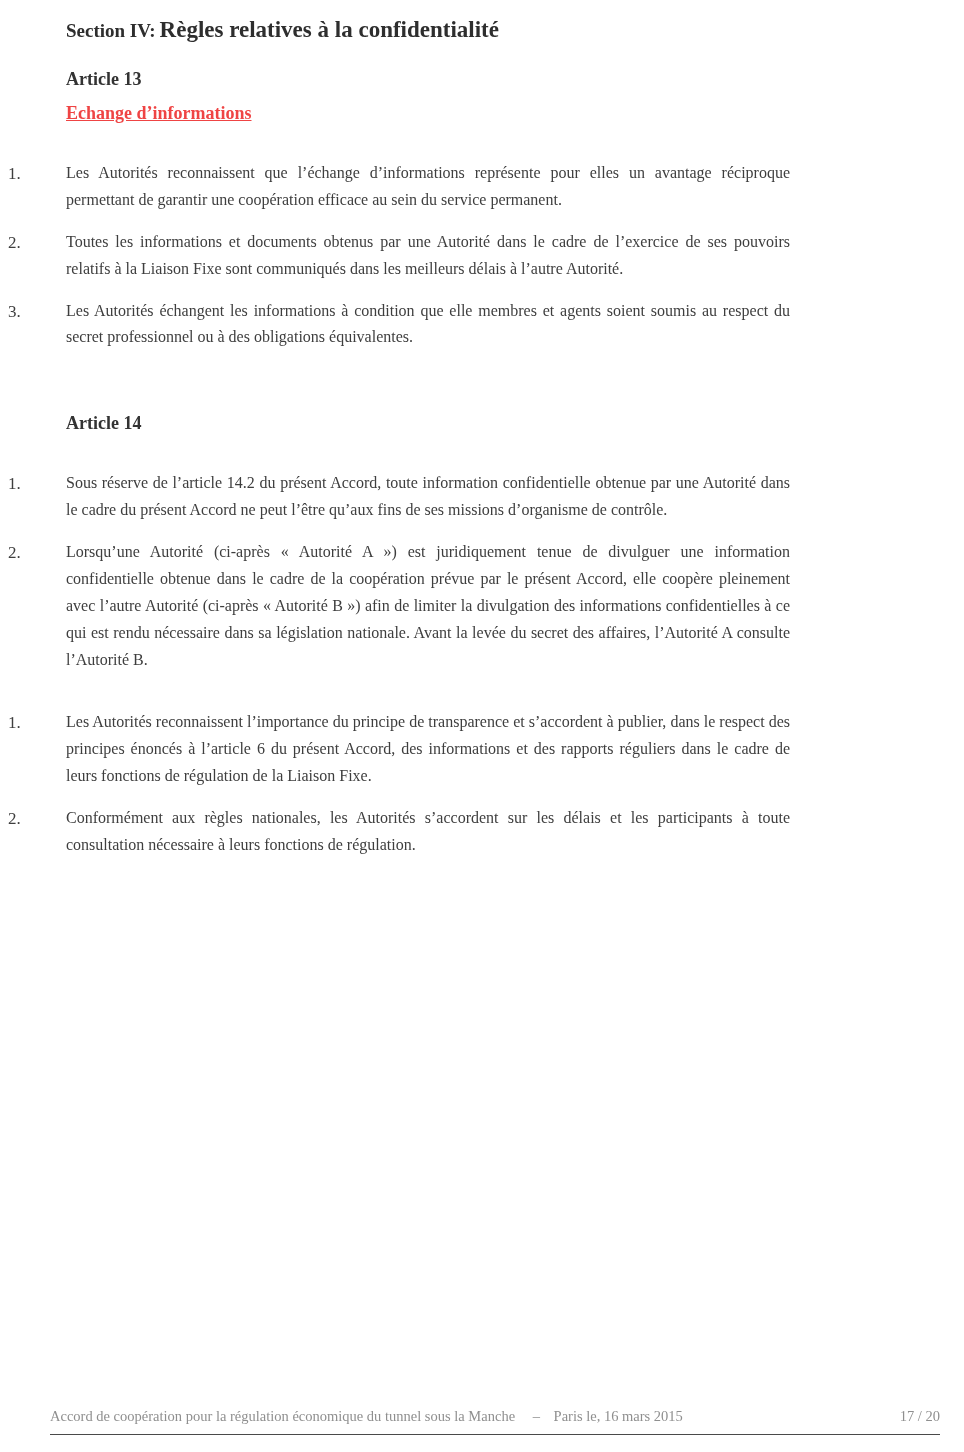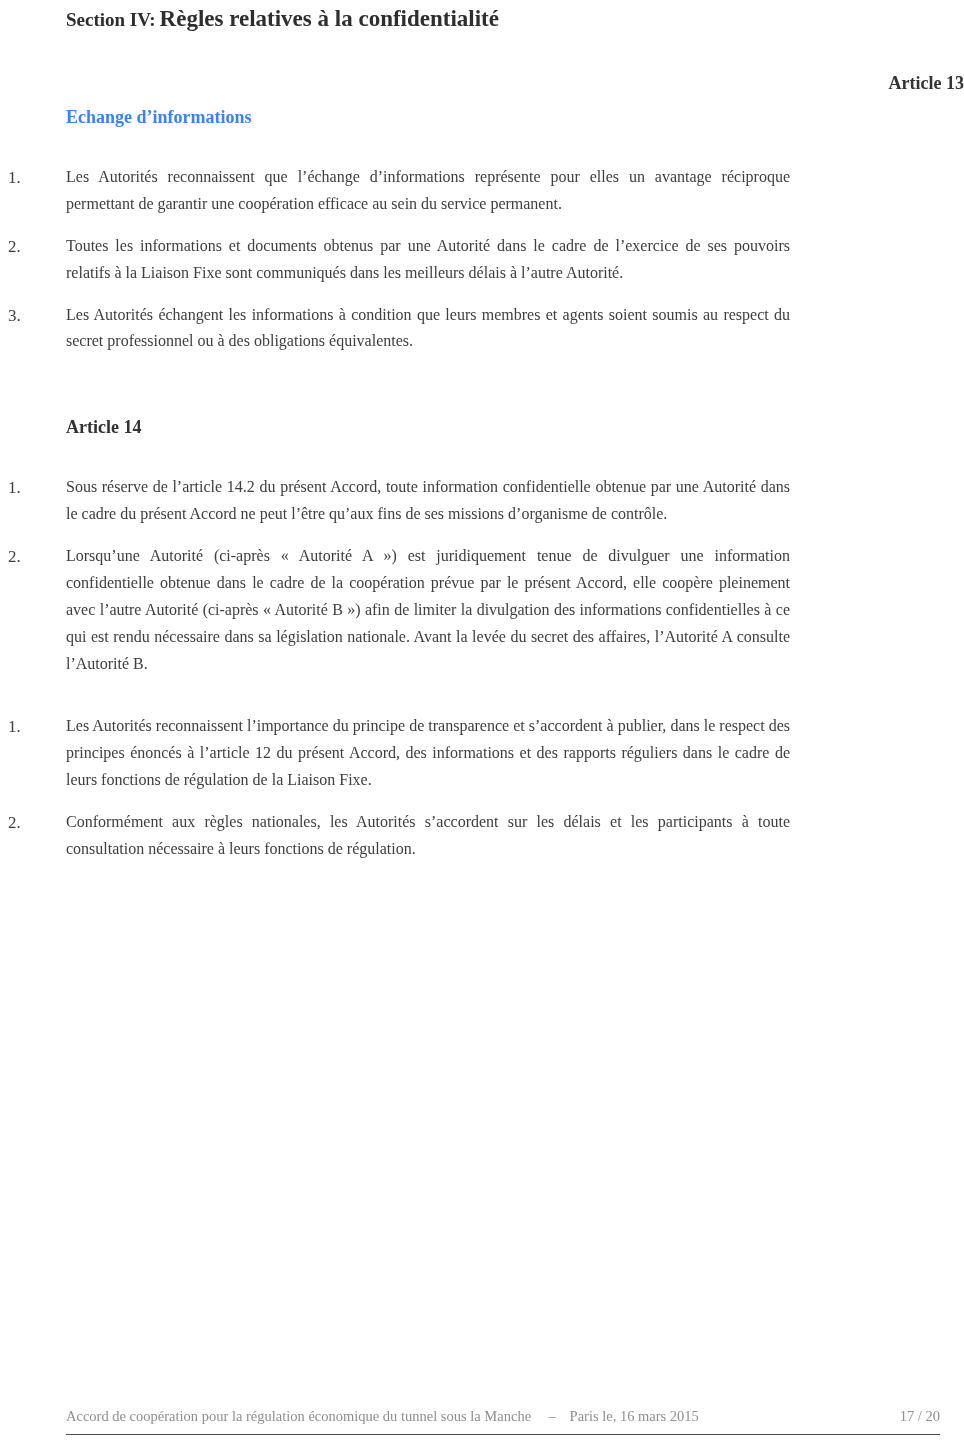--- a/index.html
+++ b/index.html
@@ -12,48 +12,48 @@
     color: #3e3e3e;
   }
   .page {
     position: relative;
     width: 964px;
     height: 1452px;
     background: #ffffff;
     overflow: hidden;
   }
   .content {
-    padding-top: 6px;
+    padding-top: 17px;
   }
   .doc-title {
     margin: 0 0 0 66px;
     font-weight: bold;
     color: #2e2e2e;
   }
   .doc-title .label {
     font-size: 19px;
   }
   .doc-title .title {
     font-size: 23px;
   }
   h2.article {
     margin: 62px 0 0 66px;
     font-size: 18px;
     font-weight: bold;
     color: #333333;
   }
   h2.article.first {
-    margin-top: 41px;
-    text-align: right;
+    margin-top: 26px;
   }
   h3.subheading {
     margin: 13px 0 0 66px;
     font-size: 18px;
     font-weight: bold;
-    color: #3b82f6;
+    color: #ef4444;
+    text-decoration: underline;
   }
   .items {
     margin: 36px 0 0 8px;
     padding-right: 174px;
   }
   .item {
     display: flex;
     margin-bottom: 15px;
   }
   .item .num {
@@ -63,21 +63,21 @@
     line-height: 1.68;
   }
   .item .text {
     flex: 1;
     font-size: 16px;
     line-height: 1.68;
     text-align: justify;
   }
   .footer {
     position: absolute;
-    left: 66px;
+    left: 50px;
     right: 24px;
     bottom: 17px;
     border-bottom: 1.5px solid #4a4a4a;
     padding-bottom: 9px;
     font-size: 14.5px;
     color: #8f8f8f;
     display: flex;
     justify-content: space-between;
     align-items: baseline;
   }
@@ -109,21 +109,21 @@
         <div class="item">
           <div class="num">1.</div>
           <div class="text">Les Autorités reconnaissent que l’échange d’informations représente pour elles un avantage réciproque permettant de garantir une coopération efficace au sein du service permanent.</div>
         </div>
         <div class="item">
           <div class="num">2.</div>
           <div class="text">Toutes les informations et documents obtenus par une Autorité dans le cadre de l’exercice de ses pouvoirs relatifs à la Liaison Fixe sont communiqués dans les meilleurs délais à l’autre Autorité.</div>
         </div>
         <div class="item">
           <div class="num">3.</div>
-          <div class="text">Les Autorités échangent les informations à condition que leurs membres et agents soient soumis au respect du secret professionnel ou à des obligations équivalentes.</div>
+          <div class="text">Les Autorités échangent les informations à condition que elle membres et agents soient soumis au respect du secret professionnel ou à des obligations équivalentes.</div>
         </div>
       </div>
     </section>
 
     <section>
       <h2 class="article">Article 14</h2>
       <div class="items">
         <div class="item">
           <div class="num">1.</div>
           <div class="text">Sous réserve de l’article 14.2 du présent Accord, toute information confidentielle obtenue par une Autorité dans le cadre du présent Accord ne peut l’être qu’aux fins de ses missions d’organisme de contrôle.</div>
@@ -132,21 +132,21 @@
           <div class="num">2.</div>
           <div class="text">Lorsqu’une Autorité (ci-après « Autorité A ») est juridiquement tenue de divulguer une information confidentielle obtenue dans le cadre de la coopération prévue par le présent Accord, elle coopère pleinement avec l’autre Autorité (ci-après « Autorité B ») afin de limiter la divulgation des informations confidentielles à ce qui est rendu nécessaire dans sa législation nationale. Avant la levée du secret des affaires, l’Autorité A consulte l’Autorité B.</div>
         </div>
       </div>
     </section>
 
     <section>
       <div class="items">
         <div class="item">
           <div class="num">1.</div>
-          <div class="text">Les Autorités reconnaissent l’importance du principe de transparence et s’accordent à publier, dans le respect des principes énoncés à l’article 12 du présent Accord, des informations et des rapports réguliers dans le cadre de leurs fonctions de régulation de la Liaison Fixe.</div>
+          <div class="text">Les Autorités reconnaissent l’importance du principe de transparence et s’accordent à publier, dans le respect des principes énoncés à l’article 6 du présent Accord, des informations et des rapports réguliers dans le cadre de leurs fonctions de régulation de la Liaison Fixe.</div>
         </div>
         <div class="item">
           <div class="num">2.</div>
           <div class="text">Conformément aux règles nationales, les Autorités s’accordent sur les délais et les participants à toute consultation nécessaire à leurs fonctions de régulation.</div>
         </div>
       </div>
     </section>
 
   </div>
 

